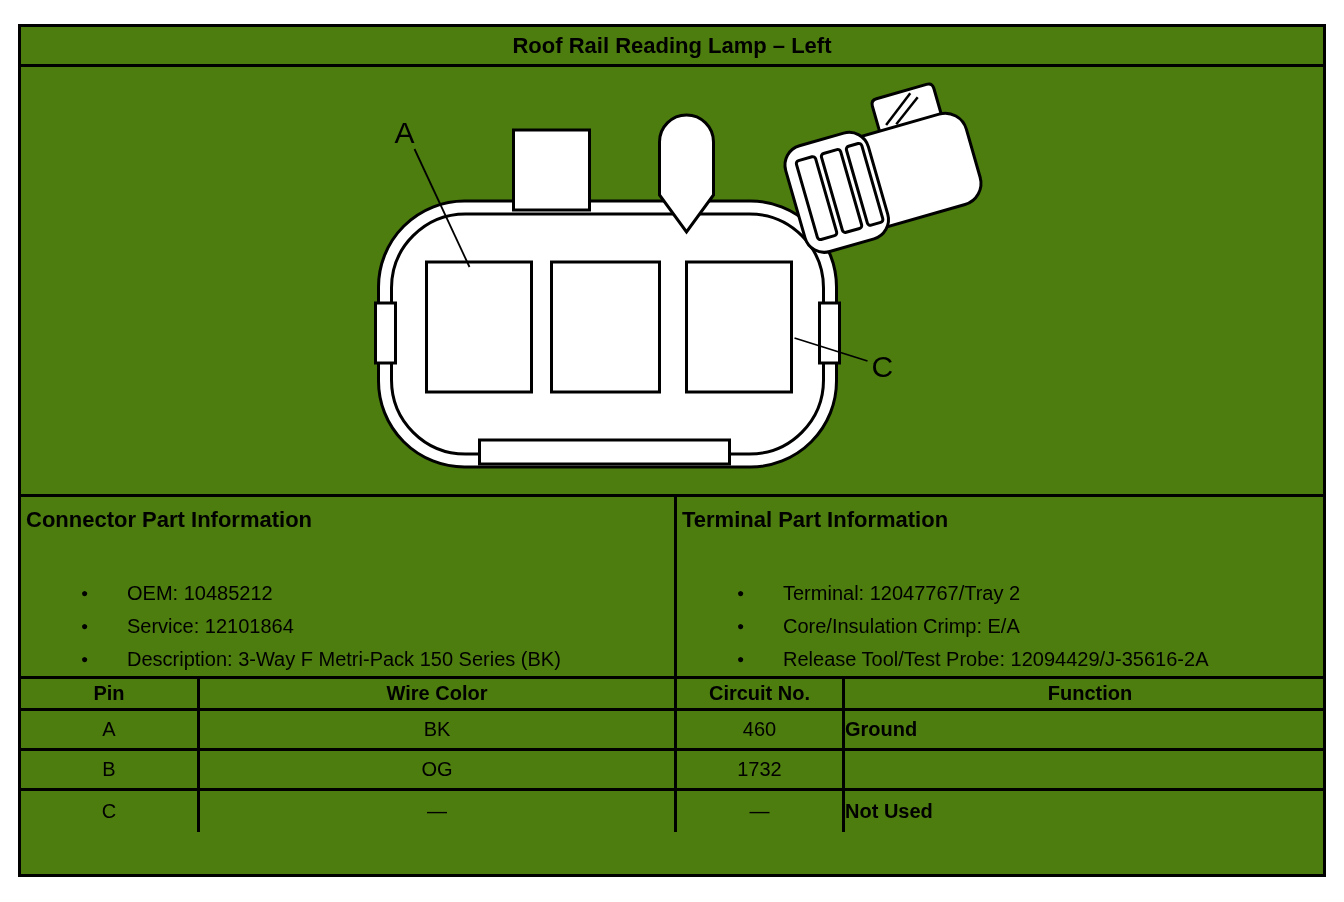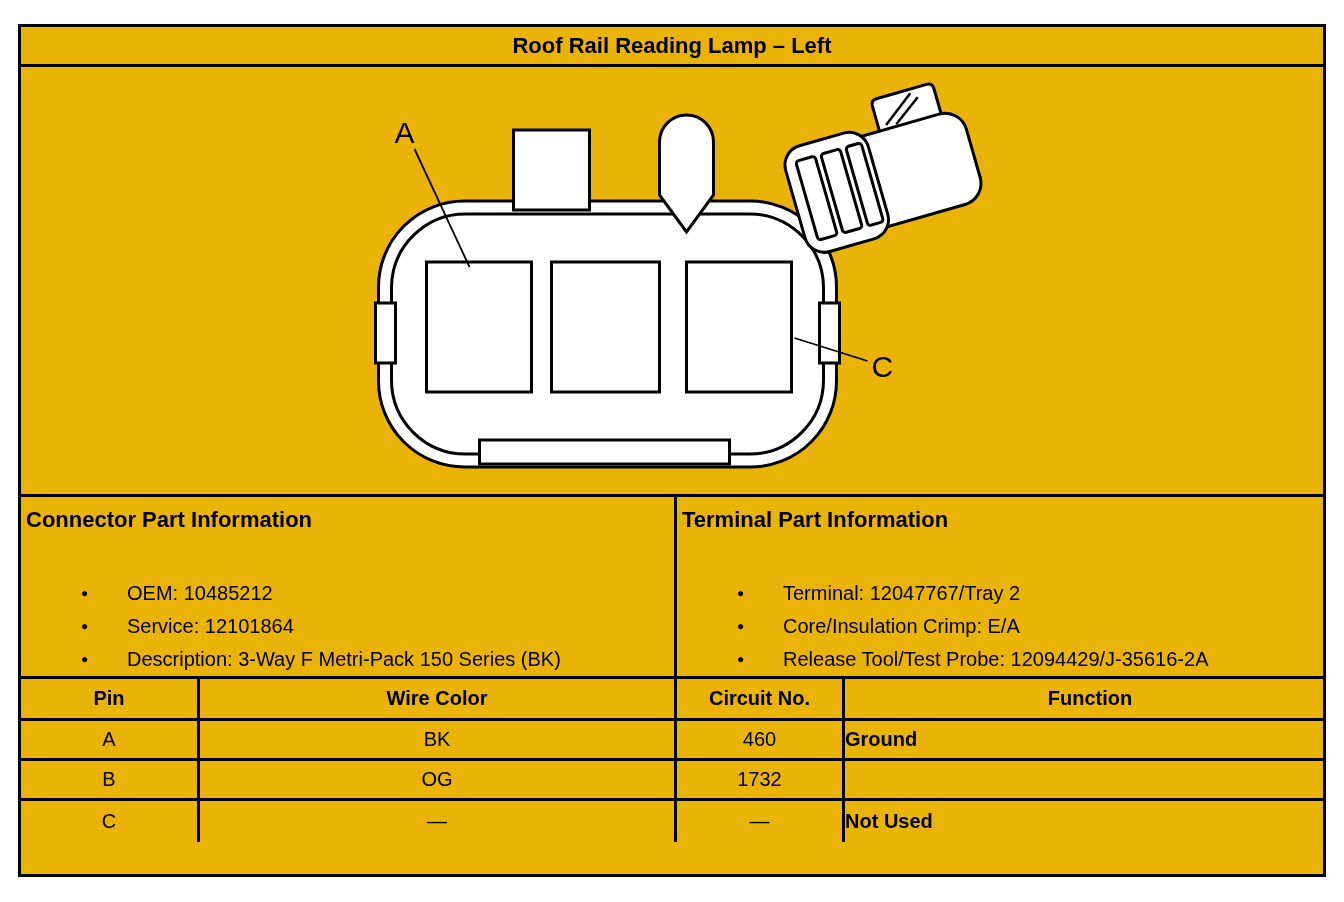--- a/index.html
+++ b/index.html
@@ -8,21 +8,21 @@
     width: 1344px; height: 902px;
     background: #ffffff;
     font-family: "Liberation Sans", sans-serif;
     color: #000;
   }
   .doc {
     position: absolute;
     left: 18px; top: 24px;
     width: 1308px; height: 853px;
     border: 3px solid #000;
-    background: #eab308;
+    background: #4d7c0f;
   }
   .title-row {
     height: 40px;
     border-bottom: 3px solid #000;
     display: flex; align-items: center; justify-content: center;
     font-size: 22px; font-weight: bold;
   }
   .diagram-area {
     height: 430px;
     border-bottom: 3px solid #000;
@@ -56,21 +56,21 @@
     left: 60px; top: 0;
     font-size: 12px;
     line-height: 33px;
   }
 
   .pin-table { width: 100%; }
   .tr {
     display: grid;
     grid-template-columns: 179px 477px 168px 1fr;
   }
-  .tr.header { height: 42px; border-bottom: 3px solid #000; }
+  .tr.header { height: 32px; border-bottom: 3px solid #000; }
   .tr.row    { height: 40px; border-bottom: 3px solid #000; }
   .tr.row.last { height: 41px; border-bottom: none; }
   .td {
     display: flex; align-items: center; justify-content: center;
     font-size: 20px;
     border-right: 3px solid #000;
     overflow: hidden; white-space: nowrap;
   }
   .td.fn { border-right: none; justify-content: flex-start; padding-left: 0; font-weight: bold; }
   .tr.header .td { font-weight: bold; justify-content: center; }

